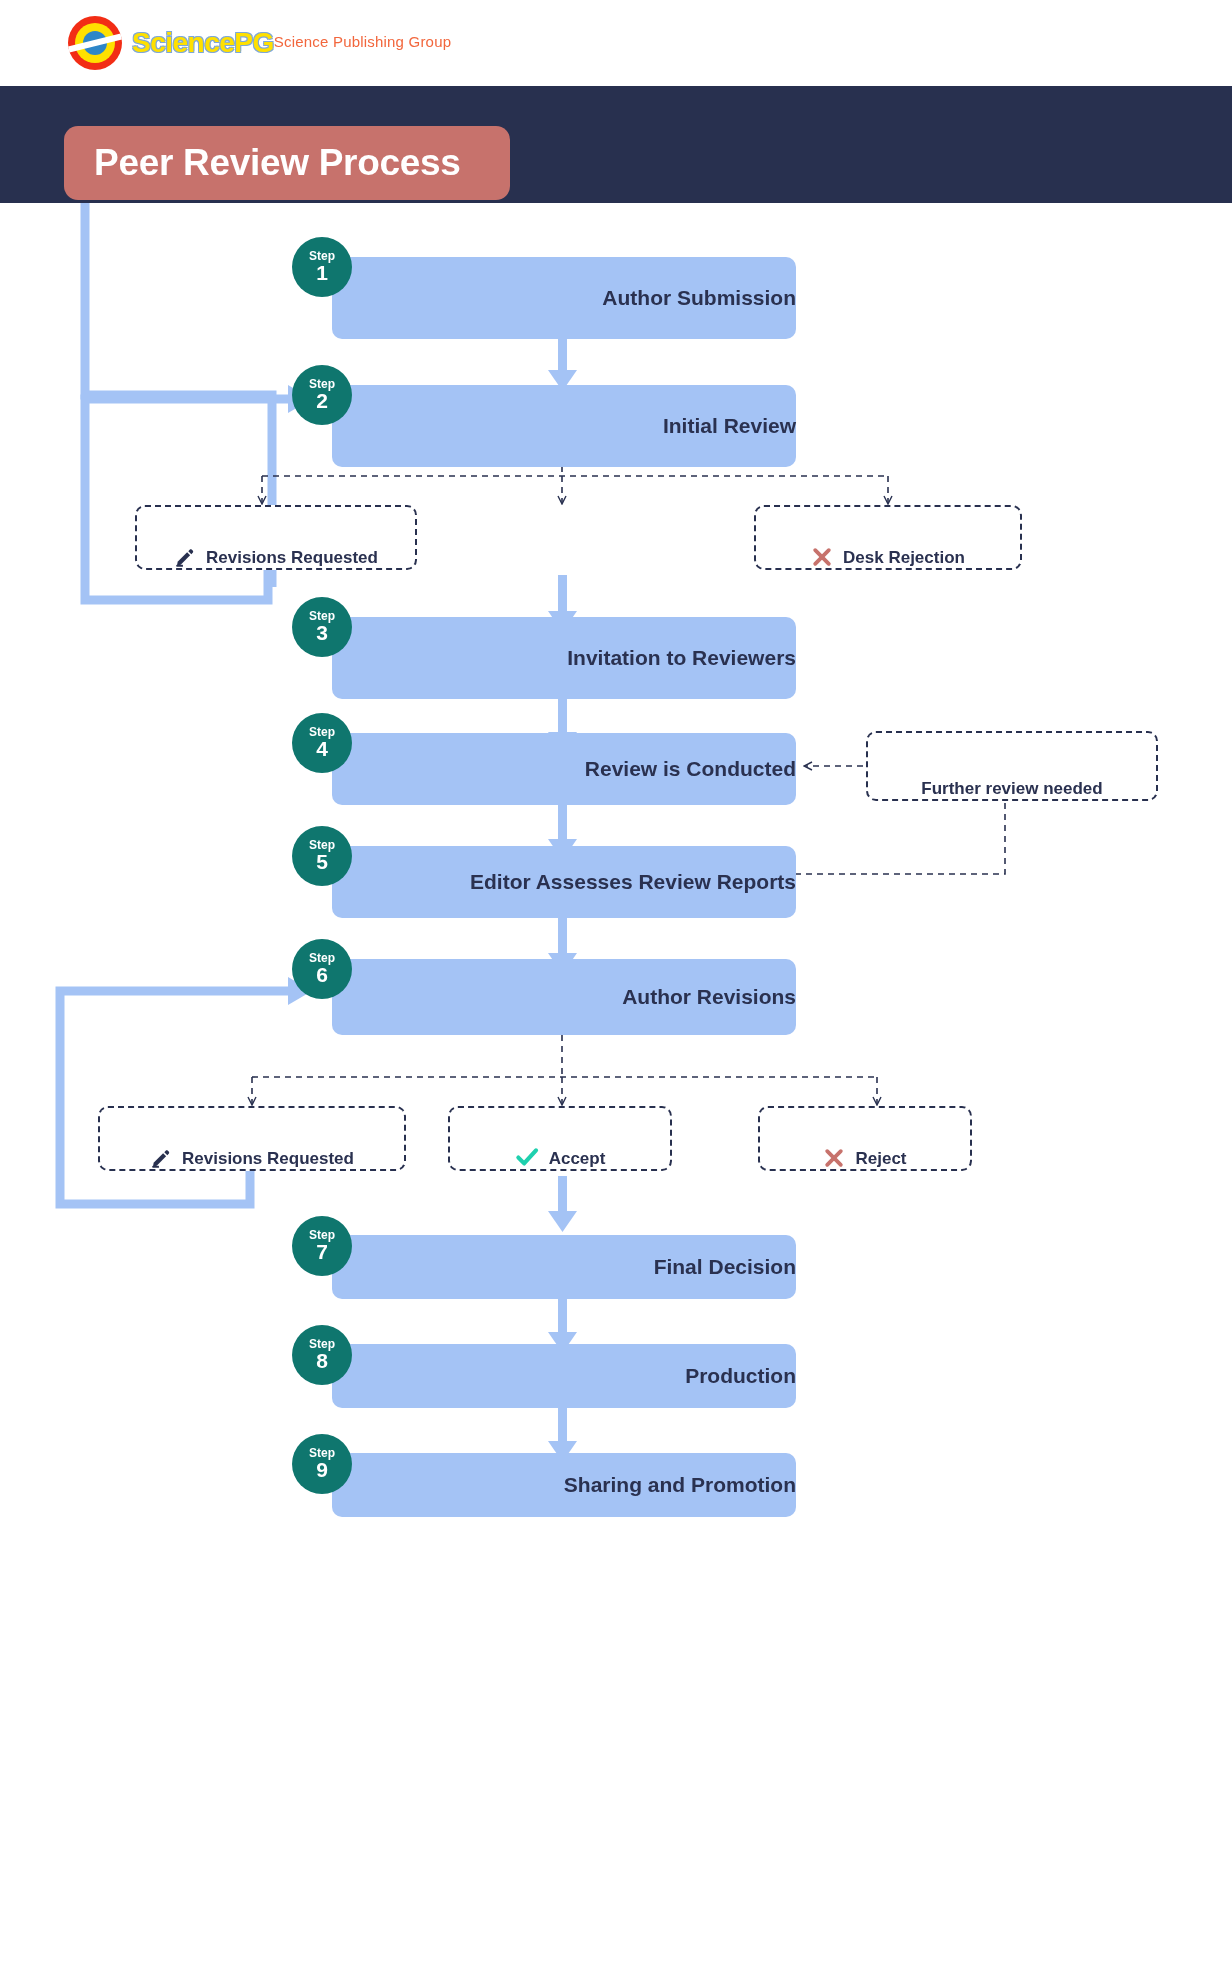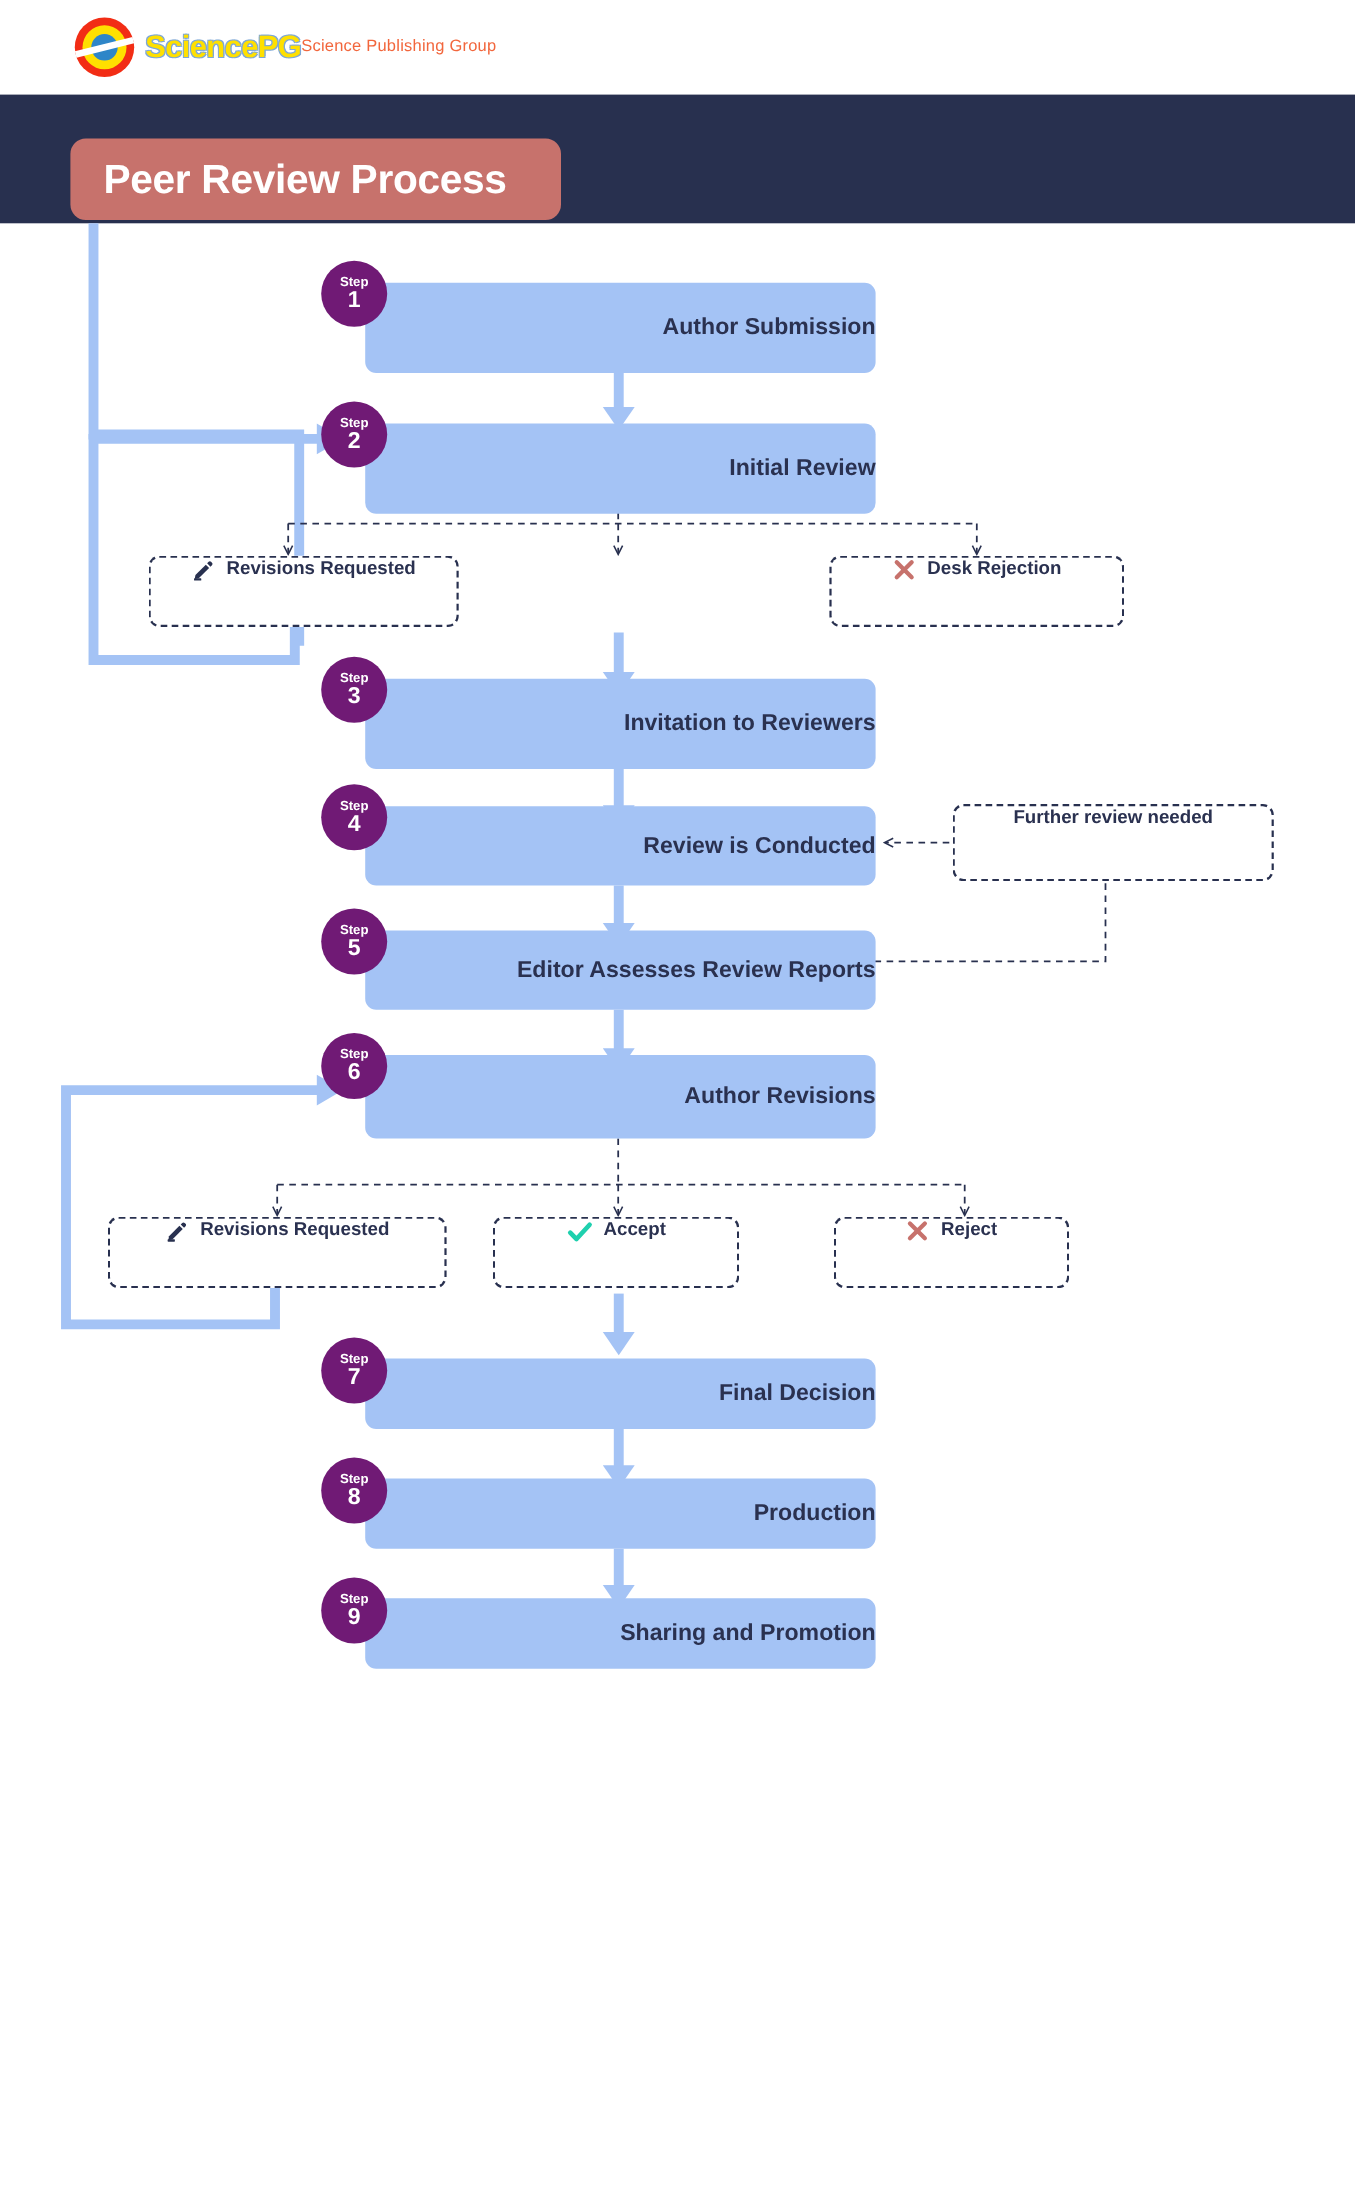--- a/index.html
+++ b/index.html
@@ -128,21 +128,21 @@
   .step-box .lbl {
     color: #2a3150;
     font-size: 21px;
     font-weight: bold;
     text-align: center;
   }
   .badge {
     position: absolute;
     width: 60px; height: 60px;
     border-radius: 50%;
-    background: #701a75;
+    background: #0f766e;
     display: flex;
     flex-direction: column;
     align-items: center;
     justify-content: center;
     z-index: 6;
   }
   .badge .b-word {
     color: #ffffff;
     font-size: 12px;
     font-weight: bold;
@@ -155,21 +155,21 @@
     line-height: 1.05;
   }
 
   
   .dec-box {
     position: absolute;
     background: #ffffff;
     border: 2px dashed #28304f;
     border-radius: 10px;
     display: flex;
-    align-items: flex-start;
+    align-items: flex-end;
     justify-content: center;
     gap: 10px;
     z-index: 5;
   }
   .dec-box .lbl {
     color: #2a3150;
     font-size: 17px;
     font-weight: bold;
     white-space: nowrap;
   }

